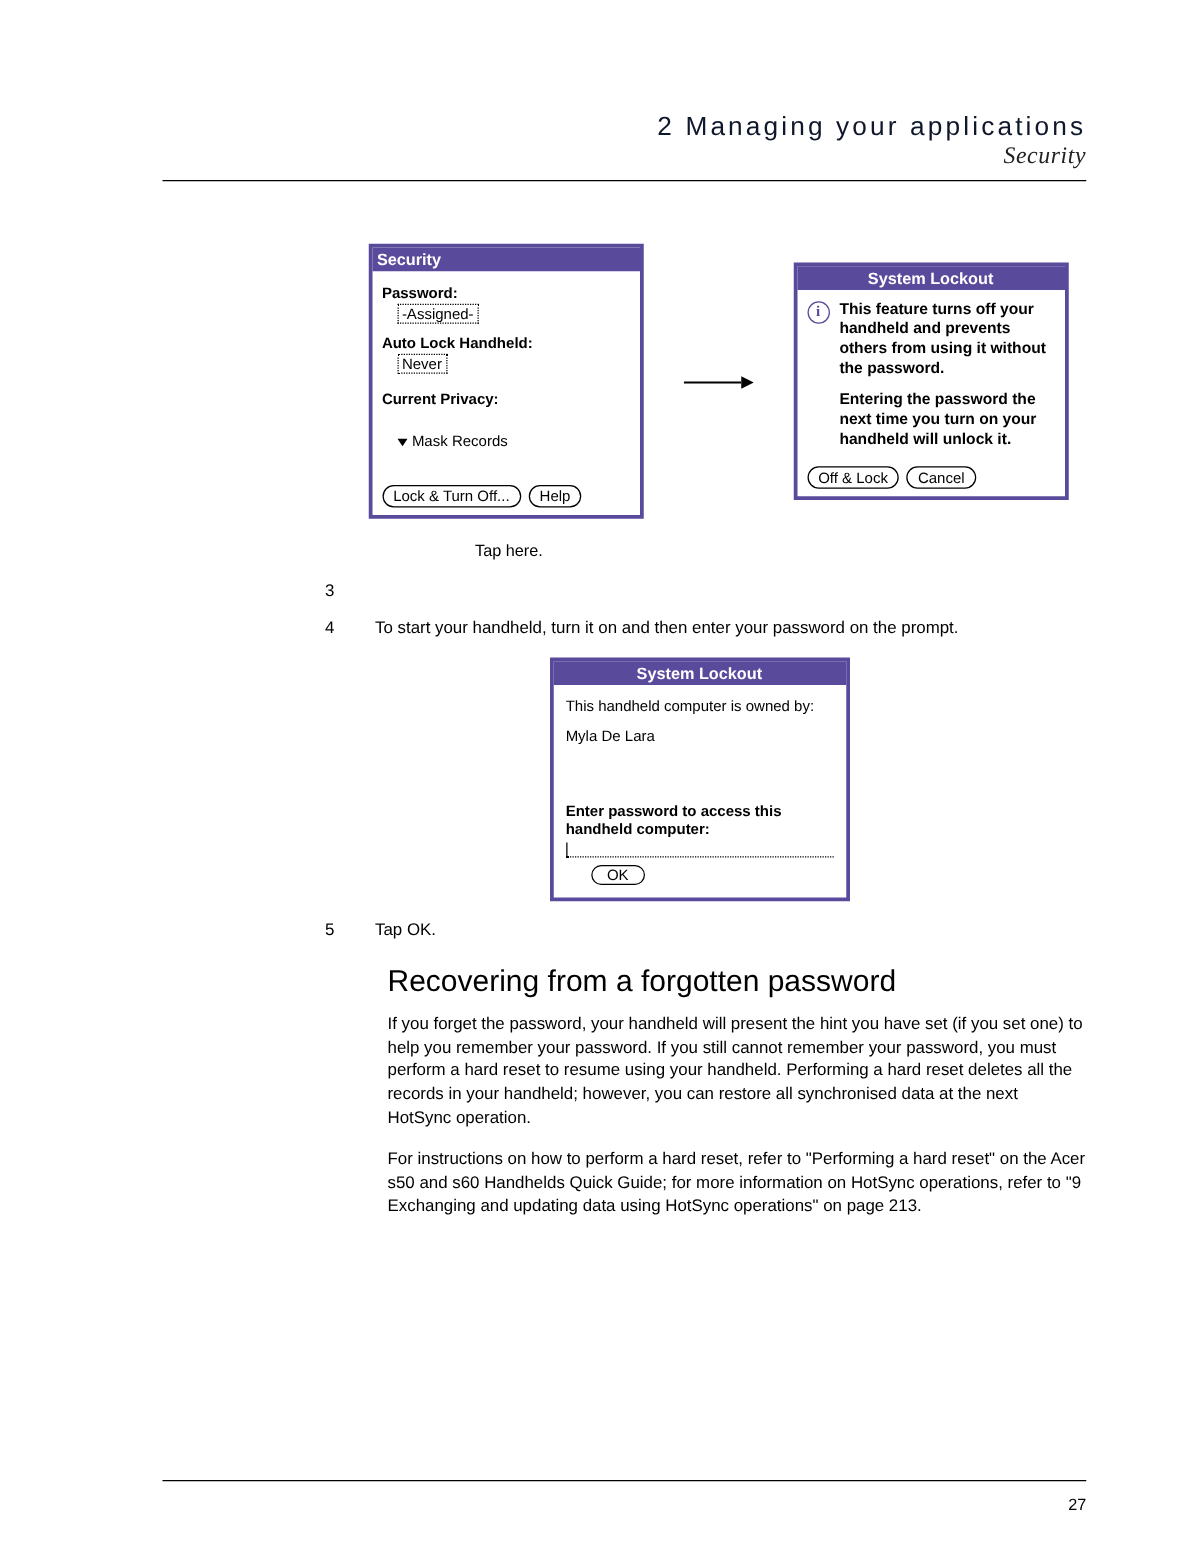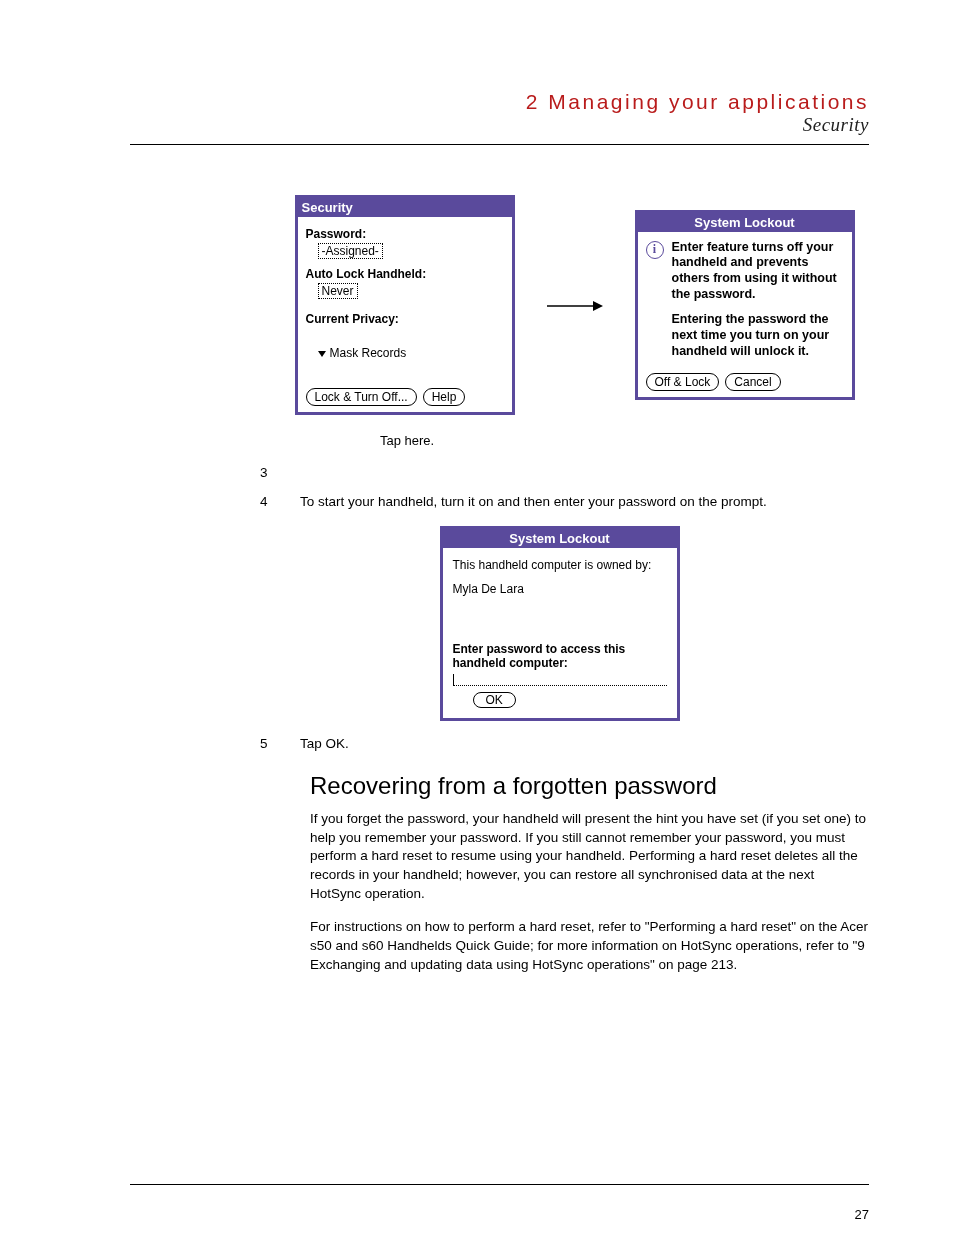--- a/index.html
+++ b/index.html
@@ -13,21 +13,21 @@
     padding: 90px 85px 40px 130px;
   }
   .header {
     text-align: right;
     margin-bottom: 8px;
   }
   .chapter-title {
     font-size: 21px;
     letter-spacing: 2.5px;
     font-weight: 400;
-    color: #b91c1c;
+    color: #0f172a;
   }
   .section-title {
     font-size: 19px;
     font-style: italic;
     font-family: Georgia, serif;
     color: #222;
     letter-spacing: 0.5px;
   }
   .hr {
     border: none;
@@ -170,21 +170,21 @@
   .footer-hr {
     border: none;
     border-top: 1px solid #000;
     position: absolute;
     bottom: 50px;
     left: 130px;
     right: 85px;
   }
   .page-num {
     position: absolute;
-    bottom: 13px;
+    bottom: 24px;
     right: 85px;
     font-size: 13px;
   }
   .cursor-mark {
     display: inline-block;
     width: 1px;
     height: 12px;
     background: #000;
     vertical-align: middle;
   }
@@ -224,21 +224,21 @@
         <polygon points="46,1 56,6 46,11" fill="#000"></polygon>
       </svg>
   </div>
 
   <div class="palm-screen">
     <div class="palm-title center">System Lockout</div>
     <div class="palm-body">
       <div class="info-icon-cell">
         <div class="info-icon">i</div>
         <div class="lockout-text">
-          <p>Enter feature turns off your handheld and prevents others from using it without the password.</p>
+          <p>This feature turns off your handheld and prevents others from using it without the password.</p>
           <p>Entering the password the next time you turn on your handheld will unlock it.</p>
         </div>
       </div>
       <div class="palm-buttons" style="margin-top:4px">
         <div class="palm-btn">Off &amp; Lock</div>
         <div class="palm-btn">Cancel</div>
       </div>
     </div>
   </div>
 </div>

